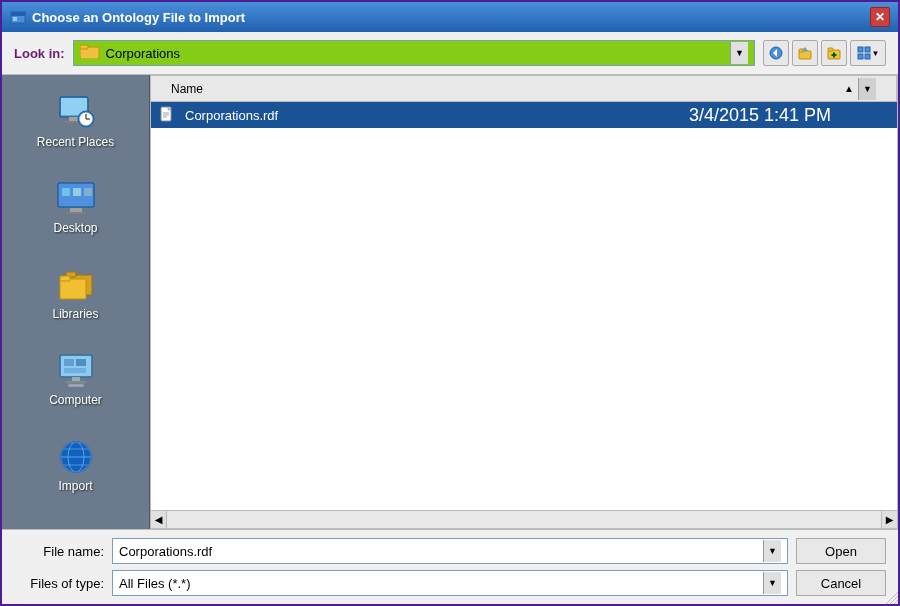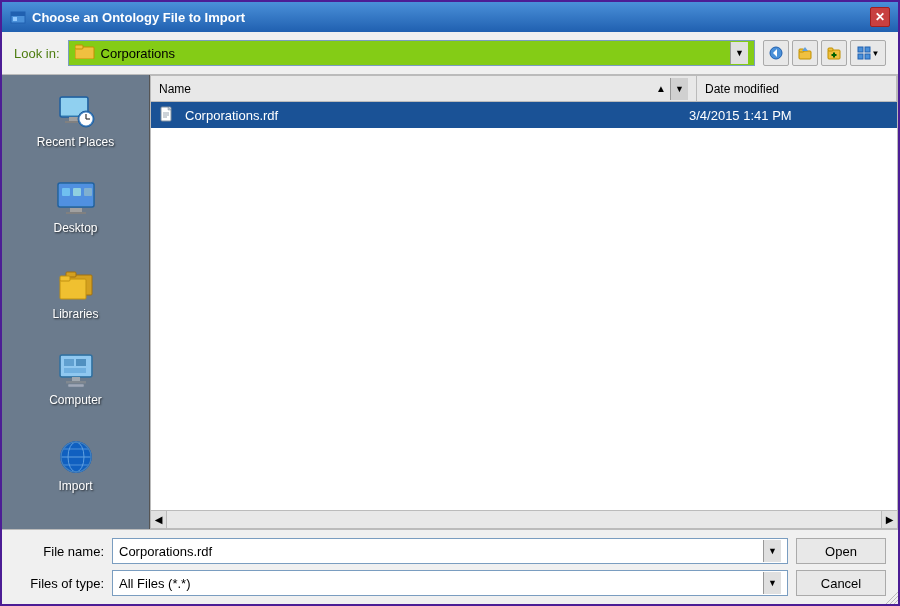--- a/index.html
+++ b/index.html
@@ -63,22 +63,23 @@
     
     .look-in-row {
       display: flex;
       align-items: center;
       padding: 8px 12px;
       background: #f0f0f0;
       gap: 8px;
     }
     .look-in-label {
       font-size: 13px;
-      color: #4d7c0f;
+      color: #701a75;
       white-space: nowrap;
+      font-weight: bold;
     }
     .look-in-combo {
       flex: 1;
       height: 26px;
       border: 1px solid #7a9dc0;
       background: #84cc16;
       display: flex;
       align-items: center;
       padding: 0 6px;
       gap: 6px;
@@ -192,21 +193,21 @@
     .file-list-header {
       display: flex;
       background: #e8e8e8;
       border-bottom: 1px solid #bbb;
       height: 26px;
       flex-shrink: 0;
     }
     .col-header {
       display: flex;
       align-items: center;
-      padding: 0 8px;
+      padding: 0 20px;
       font-size: 12px;
       border-right: 1px solid #bbb;
       cursor: pointer;
       user-select: none;
     }
     .col-header-name {
       flex: 1;
       display: flex;
       align-items: center;
       gap: 4px;
@@ -250,21 +251,21 @@
       margin-right: 6px;
       font-size: 14px;
       flex-shrink: 0;
     }
     .file-row-name {
       flex: 1;
       font-size: 13px;
     }
     .file-row-date {
       width: 200px;
-      font-size: 13px;
+      font-size: 18px;
     }
 
     
     .hscroll-area {
       height: 18px;
       background: #f0f0f0;
       border-top: 1px solid #bbb;
       display: flex;
       align-items: center;
     }
@@ -518,23 +519,20 @@
 
     </div>
 
     <div class="file-list-area">
 
       <div class="file-list-header">
         <div class="col-header col-header-name">
           <span class="col-header-name-text">Name</span>
           <span style="font-size:10px;">▲</span>
           <div class="col-header-dropdown">▼</div>
-        </div>
-        <div class="col-header col-header-date">
-          <span>Date modified</span>
         </div>
       </div>
 
       <div class="file-list">
         <div class="file-row selected">
           <div class="file-row-icon">
             <svg width="16" height="16" viewBox="0 0 16 16">
               <rect x="2" y="1" width="10" height="14" rx="1" fill="white" stroke="#8090a0" stroke-width="1"></rect>
               <polygon points="9,1 12,4 9,4" fill="#c0c8d0" stroke="#8090a0" stroke-width="0.5"></polygon>
               <line x1="4" y1="7" x2="10" y2="7" stroke="#8090a0" stroke-width="0.8"></line>

